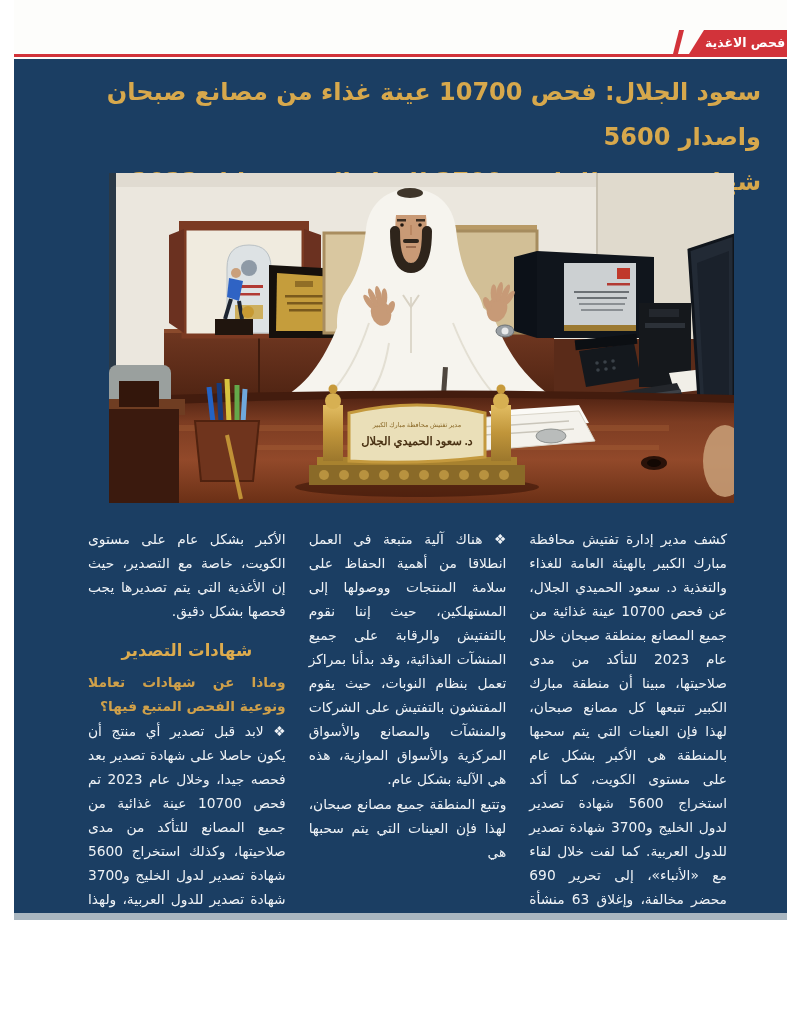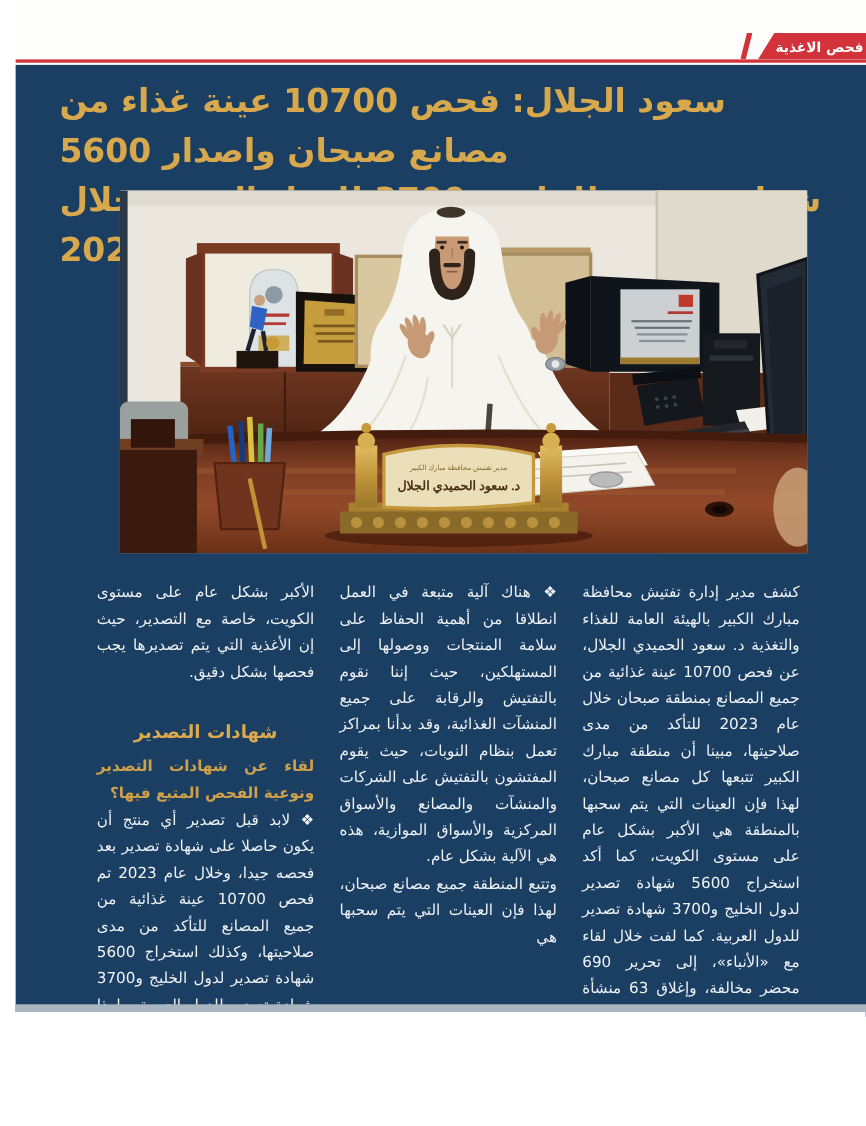--- a/index.html
+++ b/index.html
@@ -12,31 +12,31 @@
     display:flex;align-items:center;justify-content:center;
     color:#fff;font-size:12.5px;font-weight:bold;direction:rtl;}
   .tab-tip{position:absolute;top:30px;right:117px;width:11px;height:24px;background:#d2333a;
     clip-path:polygon(55% 0,100% 0,45% 100%,0 100%);}
   .red-rule{position:absolute;top:54px;left:0;width:787px;height:3px;background:#d2333a;}
 
   
   .navy{position:absolute;top:59px;left:0;width:787px;height:958px;background:#1b3e63;}
   .bottom-strip{position:absolute;bottom:0;left:0;width:787px;height:7px;background:#a9b6c0;}
 
-  .headline{position:absolute;top:70px;left:40px;width:707px;text-align:left;direction:rtl;
-    color:#d7a84c;font-weight:bold;font-size:30px;line-height:45px;letter-spacing:0;}
+  .headline{position:absolute;top:70px;left:40px;width:707px;text-align:right;direction:rtl;
+    color:#d7a84c;font-weight:bold;font-size:24px;line-height:45px;letter-spacing:0;}
 
   .photo-wrap{position:absolute;top:173px;left:95px;width:625px;height:330px;background:#737373;overflow:hidden;font-family:Liberation Serif, serif;}
 
   
   .columns{position:absolute;top:527px;right:74px;width:639px;direction:rtl;display:flex;gap:23px;}
   .col{flex:1 1 0;color:#eef2f6;font-size:13.8px;line-height:24px;text-align:justify;}
   .col p{margin:0 0 1px 0;}
   .col p.q{color:#cfa04a;font-weight:bold;margin-top:7px;}
-  .col h3.subhead{color:#dcab4e;font-size:16.5px;font-weight:bold;text-align:center;margin:31px 0 5px 0;}
+  .col h3.subhead{color:#dcab4e;font-size:16.5px;font-weight:bold;text-align:center;margin:16px 0 5px 0;}
 
   
   .footer{position:absolute;top:965px;right:30px;direction:rtl;display:flex;align-items:center;gap:9px;}
   .page-box{background:#2d7295;color:#ffffff;min-width:34px;height:21px;display:flex;align-items:center;
     justify-content:center;font-size:13.5px;font-weight:bold;}
   .issue{color:#e9eef3;font-size:13px;}
   .footer-rule{position:absolute;top:995px;left:0;width:787px;height:2px;background:#30608a;}
 </style>
 </head>
 <body>
@@ -273,21 +273,21 @@
     <div class="col">
       <p>كشف مدير إدارة تفتيش محافظة مبارك الكبير بالهيئة العامة للغذاء والتغذية د. سعود الحميدي الجلال، عن فحص 10700 عينة غذائية من جميع المصانع بمنطقة صبحان خلال عام 2023 للتأكد من مدى صلاحيتها، مبينا أن منطقة مبارك الكبير تتبعها كل مصانع صبحان، لهذا فإن العينات التي يتم سحبها بالمنطقة هي الأكبر بشكل عام على مستوى الكويت، كما أكد استخراج 5600 شهادة تصدير لدول الخليج و3700 شهادة تصدير للدول العربية. كما لفت خلال لقاء مع «الأنباء»، إلى تحرير 690 محضر مخالفة، وإغلاق 63 منشأة غذائية مخالفة خلال عام 2023، منوها بأن المخالفات تتنوع بين فتح وإدارة منشأة قبل الحصول على ترخيص صحي أو اشتراطات صحية ونظافة عامة</p>
     </div>
     <div class="col">
       <p>❖ هناك آلية متبعة في العمل انطلاقا من أهمية الحفاظ على سلامة المنتجات ووصولها إلى المستهلكين، حيث إننا نقوم بالتفتيش والرقابة على جميع المنشآت الغذائية، وقد بدأنا بمراكز تعمل بنظام النوبات، حيث يقوم المفتشون بالتفتيش على الشركات والمنشآت والمصانع والأسواق المركزية والأسواق الموازية، هذه هي الآلية بشكل عام.</p>
       <p>وتتبع المنطقة جميع مصانع صبحان، لهذا فإن العينات التي يتم سحبها هي</p>
     </div>
     <div class="col">
       <p>الأكبر بشكل عام على مستوى الكويت، خاصة مع التصدير، حيث إن الأغذية التي يتم تصديرها يجب فحصها بشكل دقيق.</p>
       <h3 class="subhead">شهادات التصدير</h3>
-      <p class="q">لقاء عن شهادات التصدير ونوعية الفحص المتبع فيها؟</p>
+      <p class="q">وماذا عن شهادات تعاملا ونوعية الفحص المتبع فيها؟</p>
       <p>❖ لابد قبل تصدير أي منتج أن يكون حاصلا على شهادة تصدير بعد فحصه جيدا، وخلال عام 2023 تم فحص 10700 عينة غذائية من جميع المصانع للتأكد من مدى صلاحيتها، وكذلك استخراج 5600 شهادة تصدير لدول الخليج و3700 شهادة تصدير للدول العربية، ولهذا يكون لدينا بشكل يومي تصدير كم كبير تصاحبه كمية من العينات والشهادات، حيث</p>
     </div>
   </div>
 
   <div class="footer">
     <div class="page-box">8</div>
     <div class="issue">سوق الأغذية - أبريل 2024 العدد 178</div>
   </div>
   <div class="footer-rule"></div>
   <div class="bottom-strip"></div>

